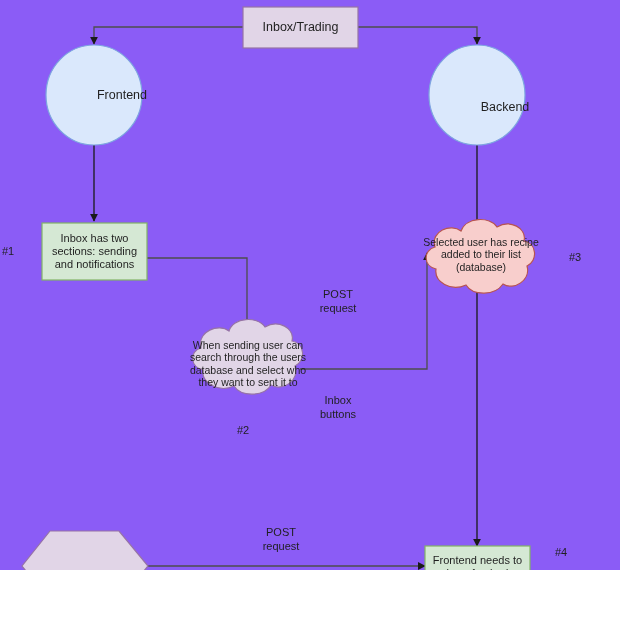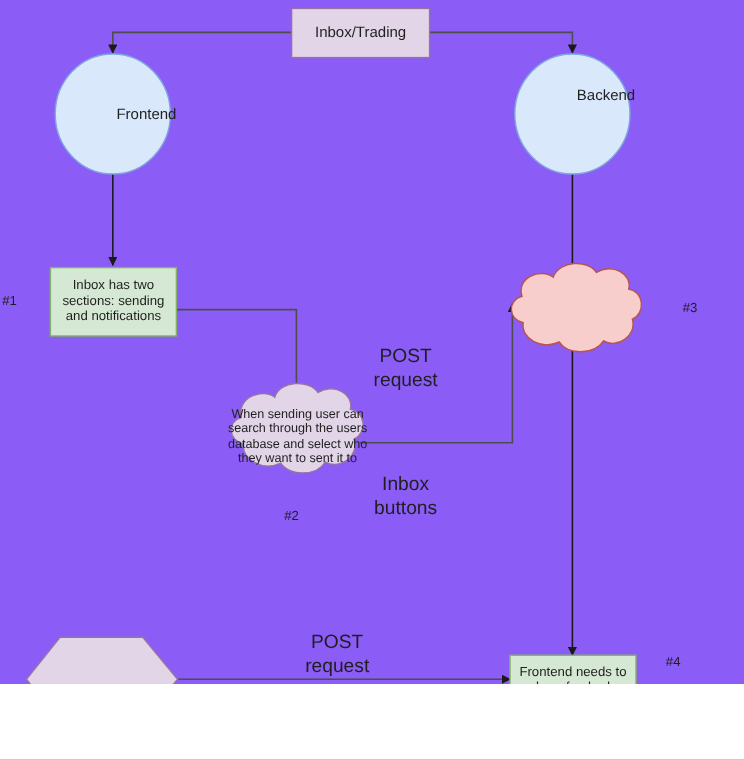--- a/index.html
+++ b/index.html
@@ -34,21 +34,21 @@
     white-space: pre-line;
   }
   .tag-label {
     position: absolute;
     font-size: 11px;
     color: #1f1f1f;
     text-align: center;
   }
   .edge-label {
     position: absolute;
-    font-size: 16px;
+    font-size: 11px;
     color: #1f1f1f;
     text-align: center;
     line-height: 1.25;
     white-space: pre-line;
   }
   .lbl-title { font-size: 12.5px; }
   .lbl-ellipse { font-size: 12.5px; padding-left: 28px; }
   .lbl-box { font-size: 11px; }
   .lbl-cloud { font-size: 10.5px; }
   .lbl-hex { font-size: 10.5px; }
@@ -112,26 +112,27 @@
 
     <rect x="425" y="546" width="105" height="43" fill="#d5e8d4" stroke="#82b366" stroke-width="1.2"></rect>
 
     <path d="M 50 531 L 119 531 L 148 566 L 119 601 L 50 601 L 22 566 Z" fill="#e1d5e7" stroke="#9673a6" stroke-width="1.2"></path>
   </svg>
 
   <div class="node-label lbl-title" style="left:243px; top:20px; width:115px;">Inbox/Trading</div>
 
   <div class="node-label lbl-ellipse" style="left:46px; top:88px; width:96px;">Frontend</div>
 
-  <div class="node-label lbl-ellipse" style="left:429px; top:72px; width:96px;">Backend</div>
+  <div class="node-label lbl-ellipse" style="left:429px; top:100px; width:96px;">Backend</div>
 
   <div class="node-label lbl-box" style="left:44px; top:232px; width:101px;">Inbox has two sections: sending and notifications</div>
 
   <div class="node-label lbl-cloud" style="left:186px; top:339px; width:124px;">When sending user can search through the users database and select who they want to sent it to</div>
 
+  <div class="node-label lbl-cloud" style="left:419px; top:236px; width:124px;">Selected user has recipe added to their list (database)</div>
 
   <div class="node-label lbl-box" style="left:427px; top:554px; width:101px;">Frontend needs to be refreshed</div>
 
 
   <div class="edge-label" style="left:303px; top:288px; width:70px;">POST
 request</div>
 
   <div class="edge-label" style="left:303px; top:394px; width:70px;">Inbox
 buttons</div>
 

